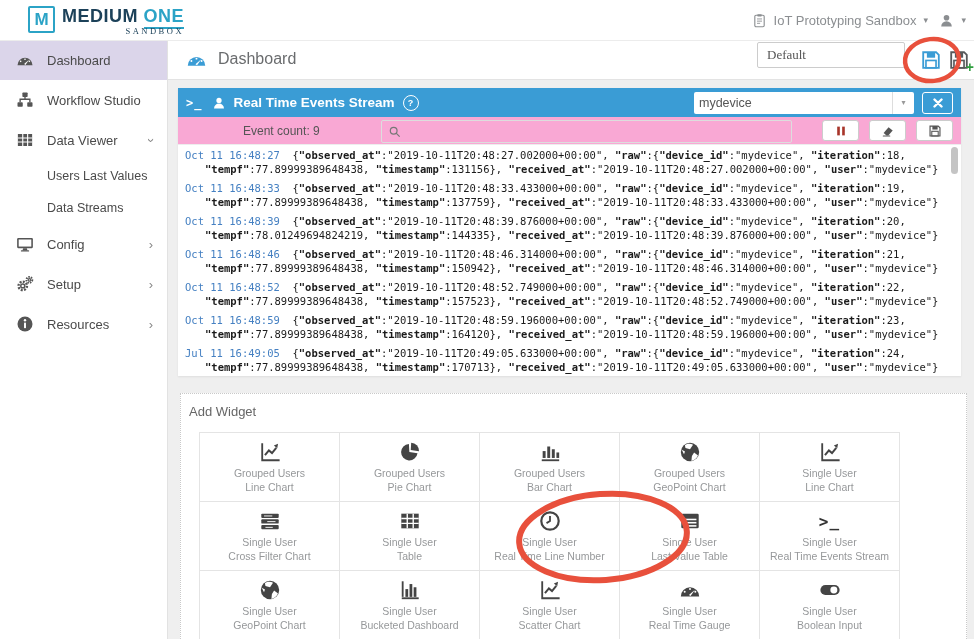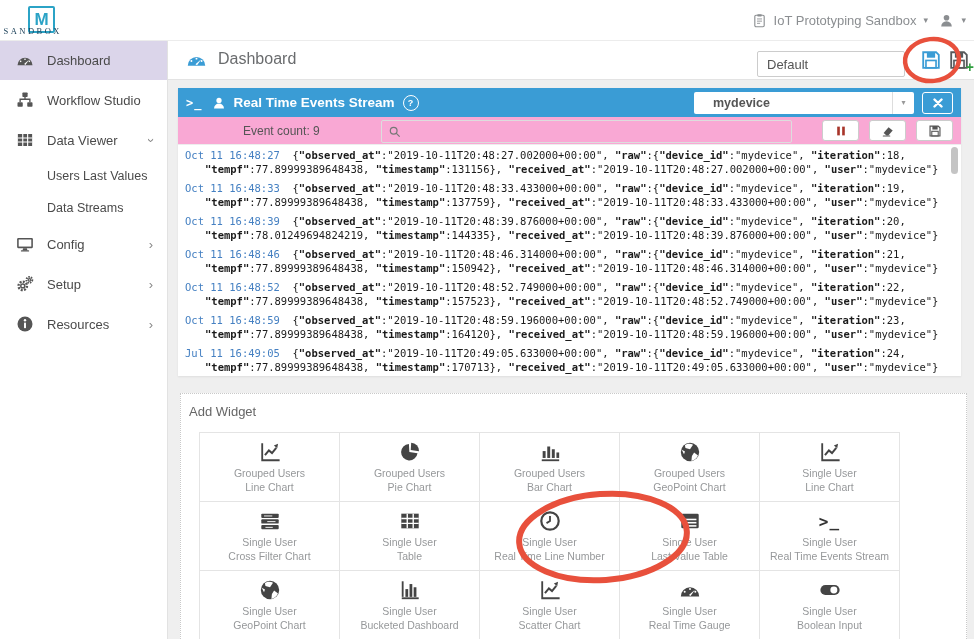--- a/index.html
+++ b/index.html
@@ -36,43 +36,43 @@
   .s-label{flex:1;}
   .chev{color:#888;font-size:13px;line-height:1;}
   .chev.down{transform:rotate(90deg);}
   .side-sub{height:32px;line-height:32px;padding-left:47px;font-size:12.5px;color:#4a4a4a;cursor:pointer;}
 
   
   .page-header{position:absolute;left:168px;top:40px;width:806px;height:40px;background:#fff;
                border-bottom:1px solid #e3e3e3;box-sizing:border-box;z-index:4;}
   .ph-ico{position:absolute;left:18px;top:9px;width:21px;height:21px;color:#3a9cd5;}
   .ph-title{position:absolute;left:50px;top:10px;font-size:16px;color:#6a6c6e;}
-  .dash-name{position:absolute;right:69px;top:11px;width:128px;height:24px;border:1px solid #ccc;
+  .dash-name{position:absolute;right:69px;top:2px;width:128px;height:24px;border:1px solid #ccc;
              border-radius:2px;font-size:13px;color:#555;padding:0 9px;outline:none;
-             font-family:Liberation Sans, sans-serif;}
+             font-family:Liberation Serif, serif;}
   .save-btn{position:absolute;right:32px;top:9px;width:22px;height:22px;color:#3a9cd5;cursor:pointer;}
   .save-new-btn{position:absolute;right:4px;top:9px;width:22px;height:22px;color:#57595b;cursor:pointer;}
   .save-new-btn .plus{position:absolute;right:-4px;bottom:-4px;color:#2e9e3e;font-size:14px;font-weight:bold;}
 
   
   .content{position:absolute;left:168px;top:80px;width:806px;height:559px;background:#efefef;overflow:hidden;}
 
   
   .stream-panel{position:absolute;left:10px;top:8px;width:783px;height:288px;background:#fff;
                 display:flex;flex-direction:column;box-shadow:0 1px 2px rgba(0,0,0,.07);}
   .sp-header{height:29px;flex:0 0 29px;background:#3a9cd5;display:flex;align-items:center;
              padding:0 8px;color:#fff;}
   .term-glyph{font-family:"DejaVu Sans Mono",monospace;font-weight:bold;font-size:12px;letter-spacing:1px;}
   .sp-user{width:14px;height:14px;color:#fff;margin:0 7px 0 10px;}
   .sp-title{font-size:13.5px;font-weight:bold;}
   .help-circle{width:14px;height:14px;border:1.5px solid #fff;border-radius:50%;margin-left:8px;
                font-size:9px;font-weight:bold;text-align:center;line-height:14px;cursor:pointer;}
   .sp-spacer{flex:1;}
   .device-select{width:220px;height:22px;background:#fff;border-radius:2px;display:flex;cursor:pointer;}
-  .sel-text{flex:1;font-size:12.5px;color:#555;line-height:22px;padding:0 19px;font-weight:bold;}
+  .sel-text{flex:1;font-size:12.5px;color:#555;line-height:22px;padding:0 5px;}
   .sel-arrow{width:21px;border-left:1px solid #ddd;color:#999;font-size:8px;display:flex;
              align-items:center;justify-content:center;}
   .sp-close{width:31px;height:22px;margin-left:8px;border:1px solid #fff;border-radius:3px;
             background:transparent;display:flex;align-items:center;justify-content:center;cursor:pointer;}
   .sp-toolbar{height:27px;flex:0 0 27px;border-bottom:1px solid #ededed;position:relative;background:#f9a8d4;}
   .evt-count{position:absolute;left:65px;top:7px;font-size:12px;color:#555;}
   .search-box{position:absolute;left:203px;top:3px;width:403px;height:21px;border:1px solid #ddd;
               border-radius:2px;display:flex;align-items:center;padding-left:6px;}
   .search-box input{border:none;outline:none;flex:1;font-size:12.5px;color:#555;margin-left:5px;
                     font-family:"Liberation Sans",sans-serif;background:transparent;}
@@ -108,20 +108,22 @@
 </style>
 </head>
 <body>
 
 <div class="app">
 
   <div class="top-header">
     <div class="logo">
       <div class="logo-m">M</div>
       <div class="logo-text">
+        <div class="logo-line1"><span>MEDIUM</span>
+          <span class="logo-one">ONE</span></div>
         <div class="logo-sub">SANDBOX</div>
       </div>
     </div>
     <div class="workspace">
       <span class="w-ico">
         <svg viewBox="0 0 24 24">
             <rect x="4.5" y="3.5" width="15" height="18.5" rx="2" fill="none" stroke="currentColor" stroke-width="1.8"></rect>
             <rect x="8.5" y="1.8" width="7" height="3.6" rx="1" fill="currentColor"></rect>
             <path d="M8 9.5h8M8 13h8M8 16.5h5" stroke="currentColor" stroke-width="1.4"></path>
           </svg>

